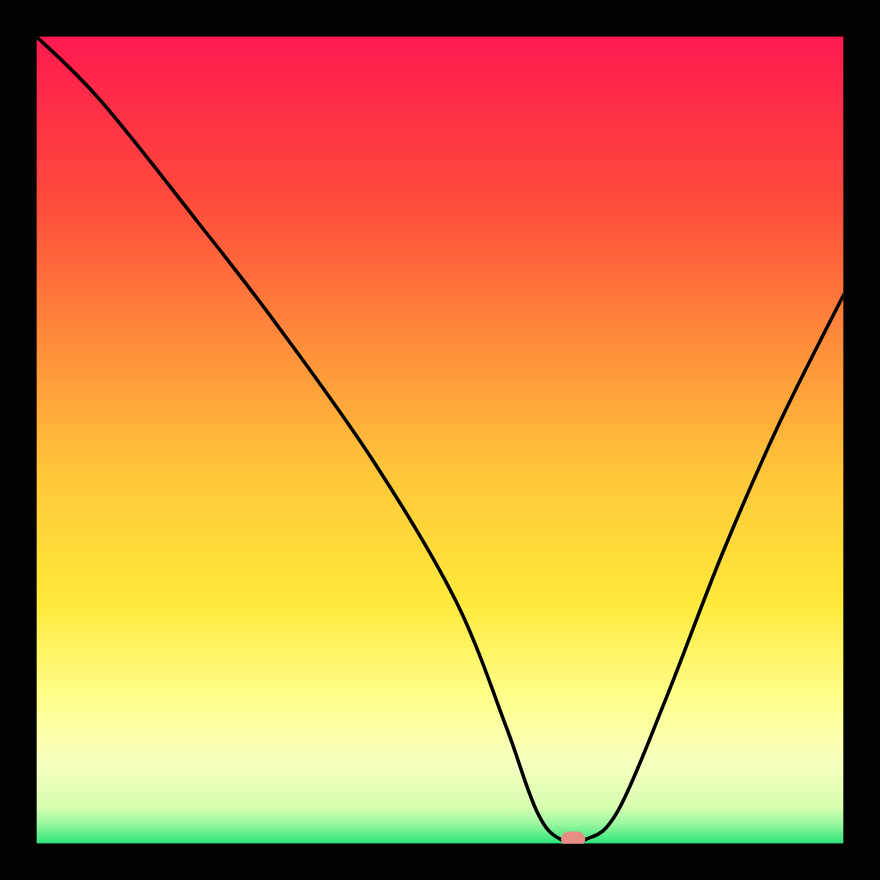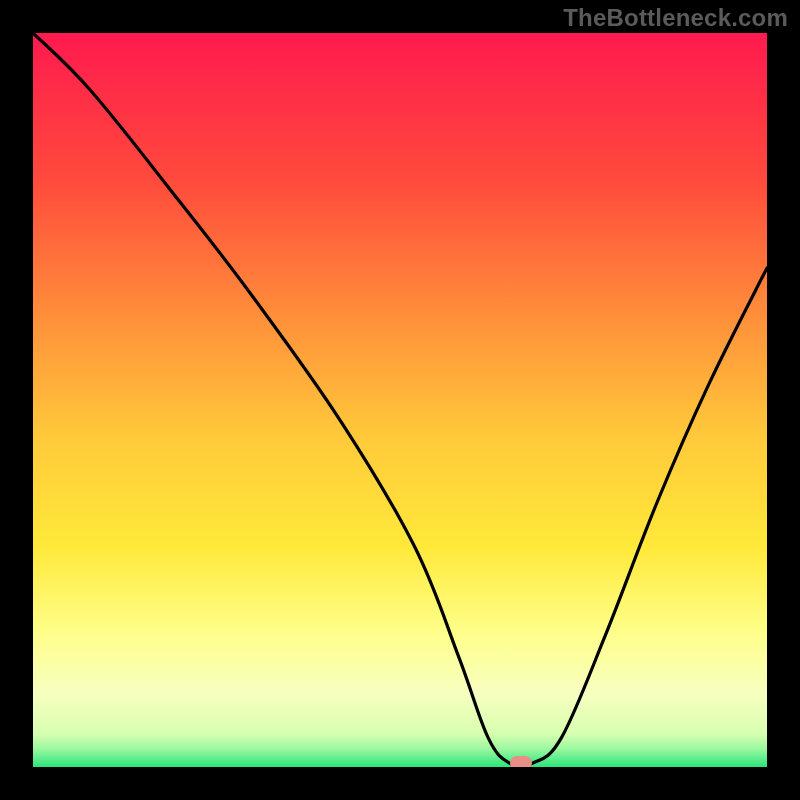--- a/index.html
+++ b/index.html
@@ -51,21 +51,20 @@
     border-radius: 999px;
     transform: translate(-50%, -50%);
     z-index: 3;
   }
 </style>
 </head>
 <body>
 
 <div class="frame">
 
-  <div class="watermark">TheBottleneck.com</div>
 
   <div class="plot">
 
     <svg viewBox="0 0 734 734" preserveAspectRatio="none">
       <defs>
         <linearGradient id="bg-grad" x1="0" y1="0" x2="0" y2="1">
             <stop offset="0%" stop-color="#ff1a4f"></stop>
             <stop offset="20%" stop-color="#ff4a3c"></stop>
             <stop offset="40%" stop-color="#ff943a"></stop>
             <stop offset="55.00000000000001%" stop-color="#ffc93a"></stop>

